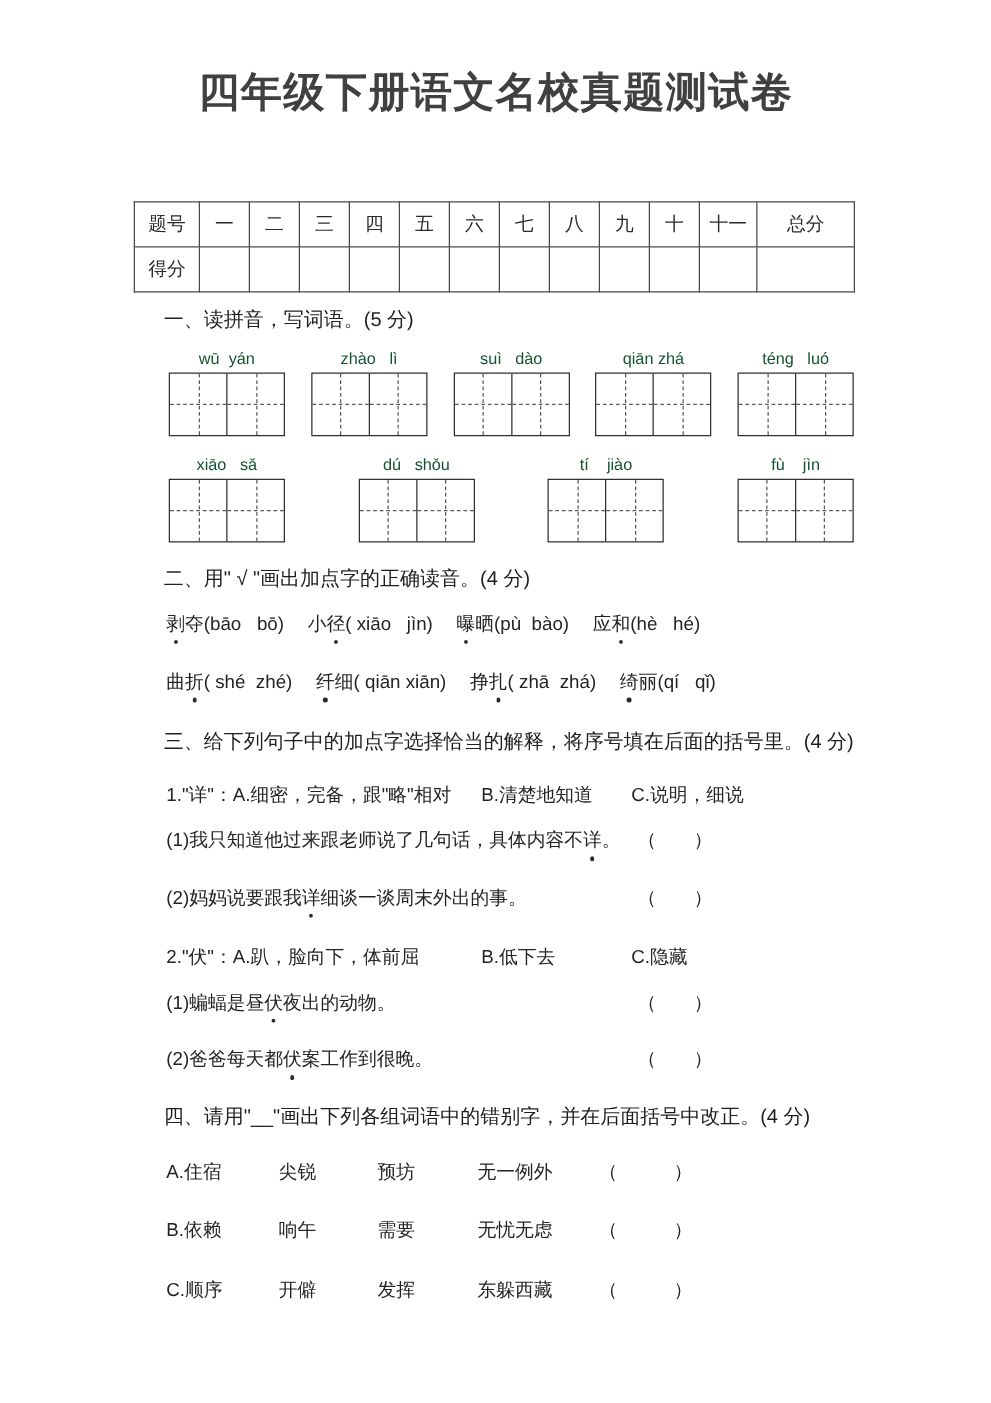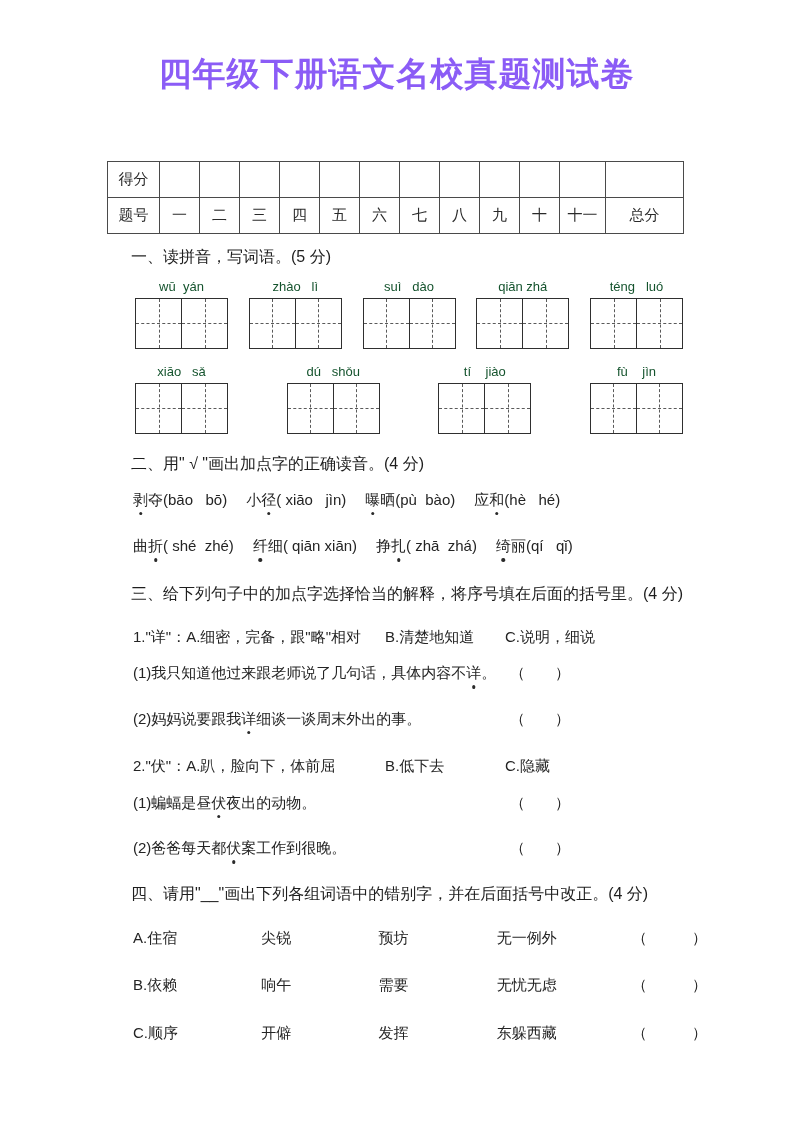--- a/index.html
+++ b/index.html
@@ -10,21 +10,21 @@
     -webkit-font-smoothing:antialiased;
   }
   .page { position:relative; width:793px; height:1122px; overflow:hidden; }
 
   .title {
     padding-top:52px;
     text-align:center;
     font-size:33px;
     font-weight:bold;
     letter-spacing:1px;
-    color:#8b5cf6;
+    color:#404040;
   }
 
   
   .score-table {
     margin:64px 0 0 107px;
     border-collapse:collapse;
     table-layout:fixed;
   }
   .score-table td {
     border:1px solid #4a4a4a;
@@ -125,21 +125,20 @@
   .sent-row.m1 { margin-top:17px; }
   .sent-row.m2 { margin-top:26px; }
   .paren { white-space:pre; }
 
   
   .s4-row {
     margin-left:26px;
     display:flex;
     line-height:1.3;
     white-space:pre;
-    justify-content:space-between;
   }
   .s4-row.ra { margin-top:24px; }
   .s4-row.rb { margin-top:28px; }
   .s4-row.rc { margin-top:28px; }
   .s4-c1 { flex:0 0 90px; }
   .s4-c2 { flex:0 0 79px; }
   .s4-c3 { flex:0 0 80px; }
   .s4-c4 { flex:0 0 97px; }
 </style>
 </head>
@@ -160,49 +159,49 @@
       <col style="width:40px">
         <col style="width:40px">
         <col style="width:40px">
         <col style="width:40px">
         <col style="width:40px">
       <col style="width:46px">
       <col style="width:78px">
     </colgroup>
     <tbody>
         <tr>
-      <td>得分</td>
-      <td></td>
-      <td></td>
-      <td></td>
-      <td></td>
-      <td></td>
-      <td></td>
-      <td></td>
-      <td></td>
-      <td></td>
-      <td></td>
-      <td></td>
-      <td></td>
-    </tr>
-    <tr>
       <td>题号</td>
       <td>一</td>
       <td>二</td>
       <td>三</td>
       <td>四</td>
       <td>五</td>
       <td>六</td>
       <td>七</td>
       <td>八</td>
       <td>九</td>
       <td>十</td>
       <td>十一</td>
       <td>总分</td>
     </tr>
+    <tr>
+      <td>得分</td>
+      <td></td>
+      <td></td>
+      <td></td>
+      <td></td>
+      <td></td>
+      <td></td>
+      <td></td>
+      <td></td>
+      <td></td>
+      <td></td>
+      <td></td>
+      <td></td>
+    </tr>
   </tbody>
     </table>
 
   <div class="content">
 
     <div class="sec-heading h-sec1">一、读拼音，写词语。(5 分)</div>
 
     <div class="grid-row first">
       <div class="py-unit">
         <div class="pinyin">wū  yán</div>

